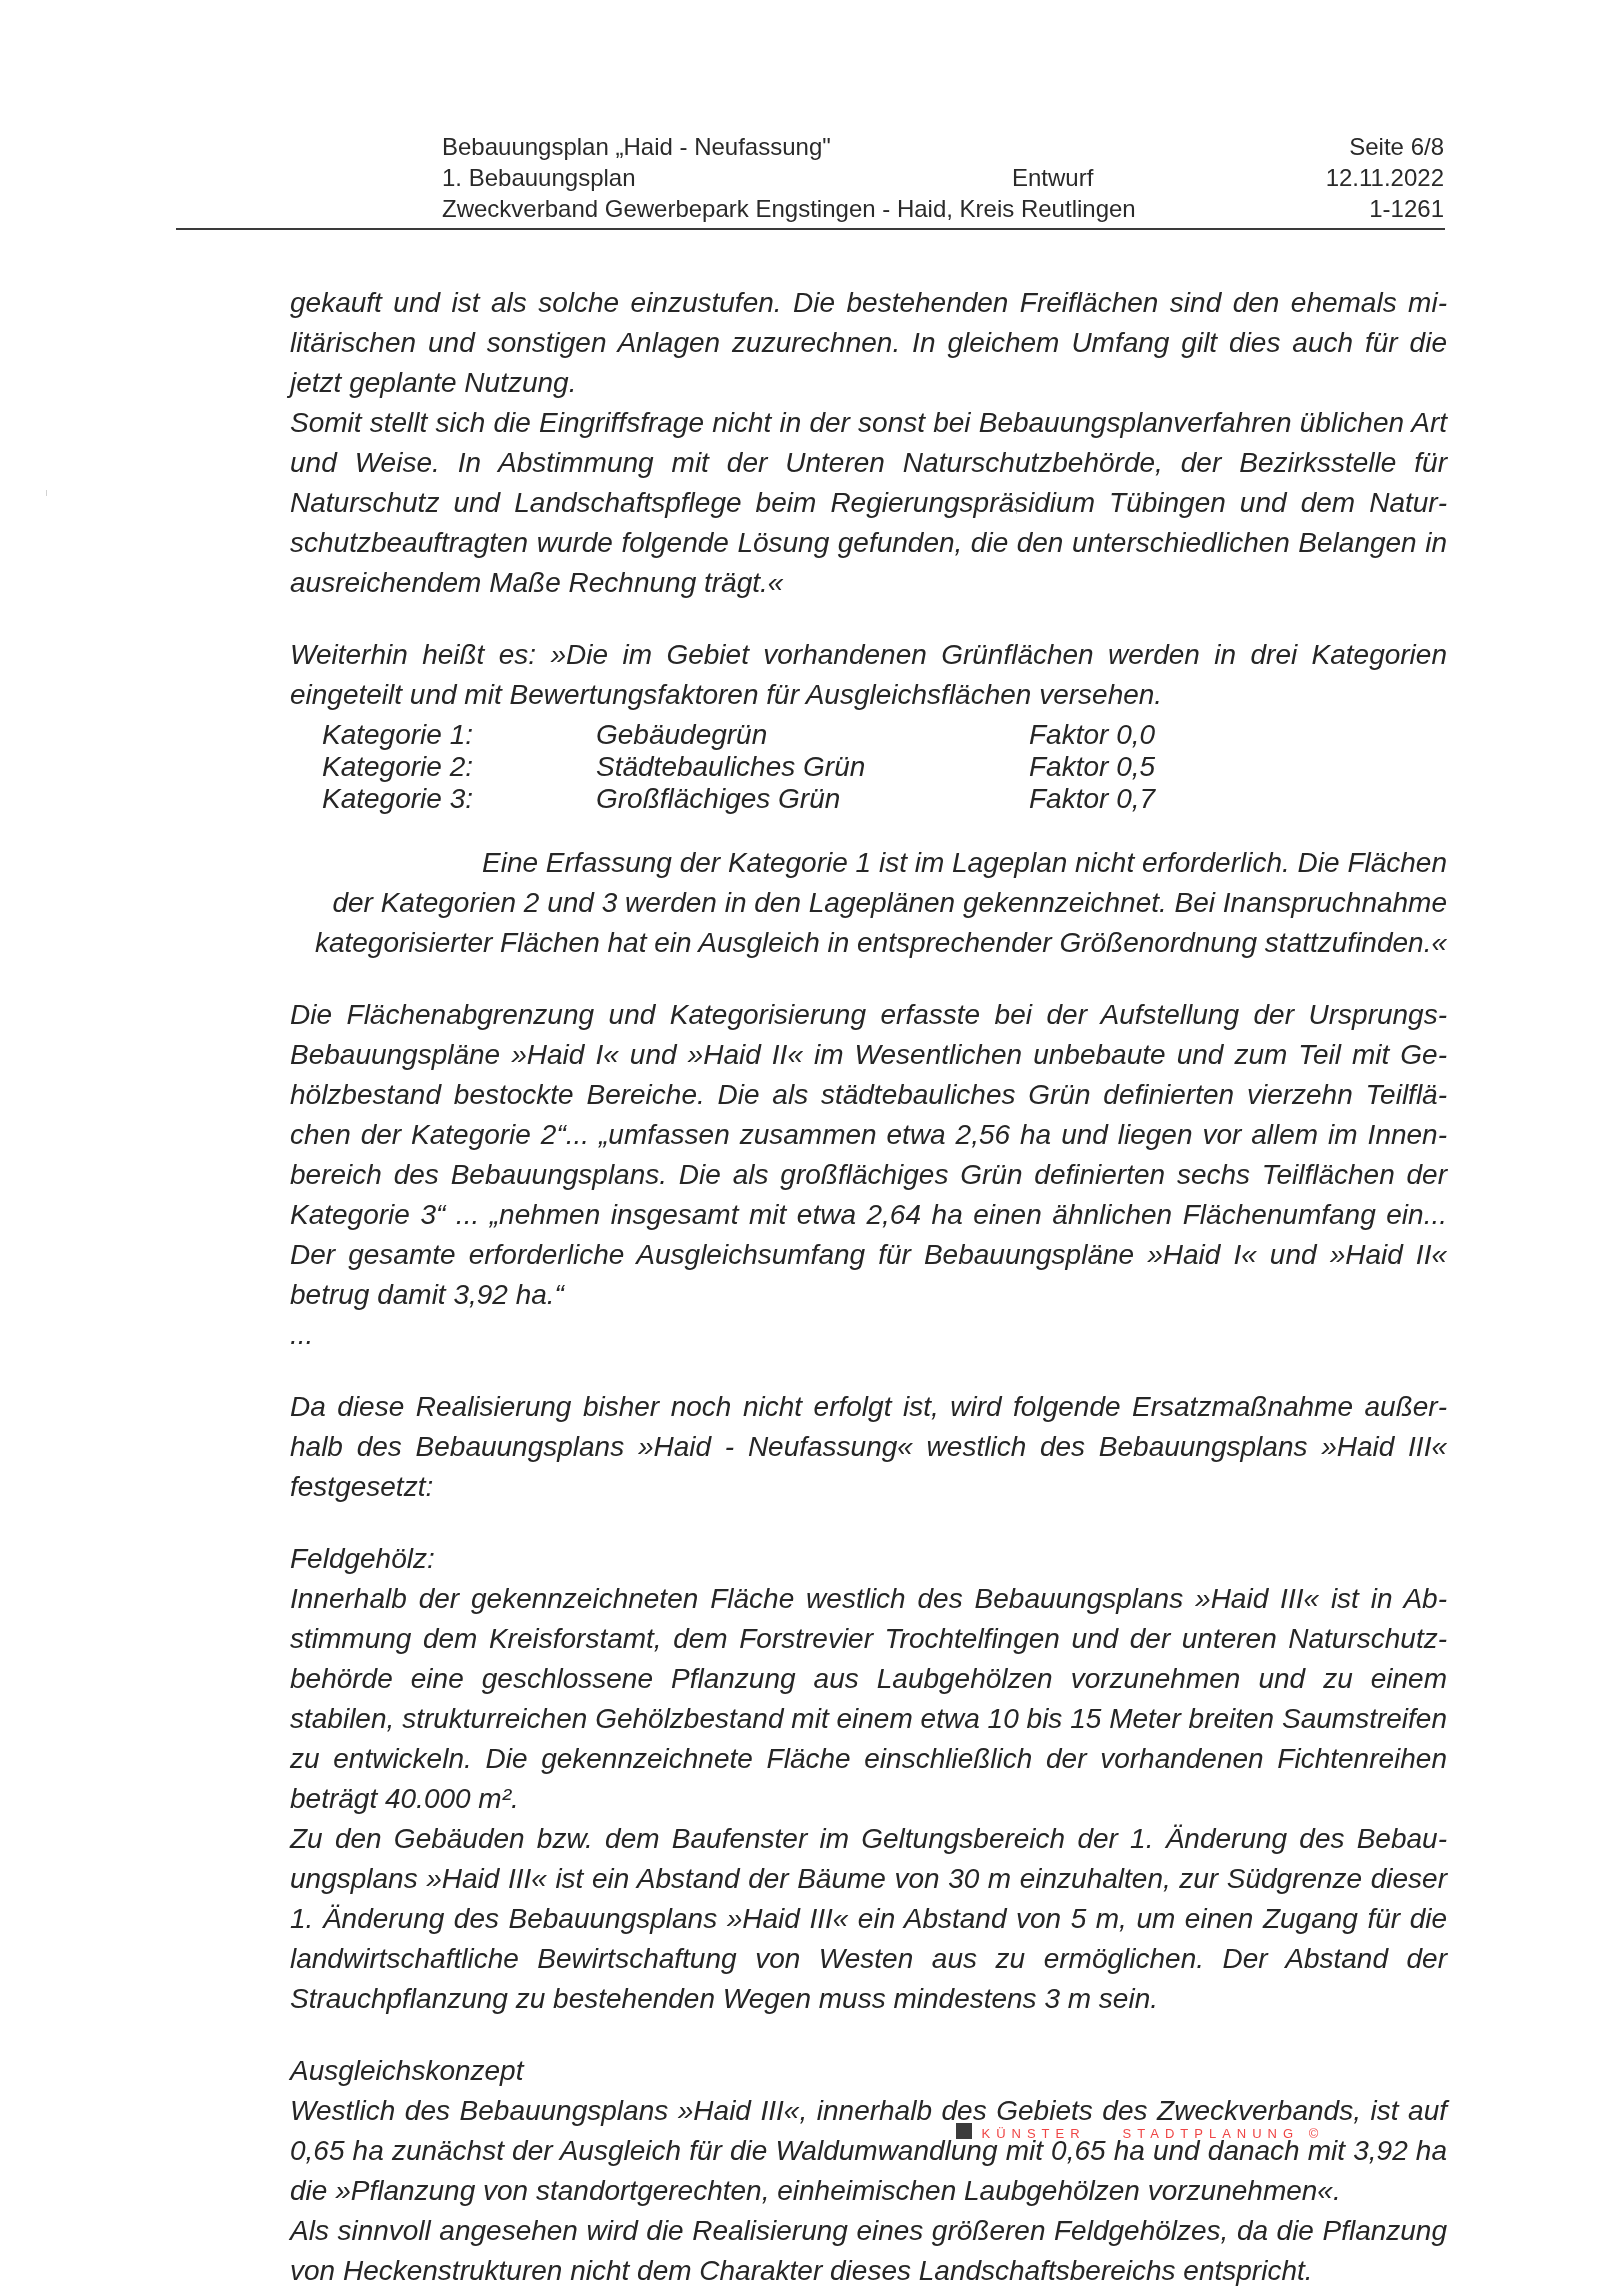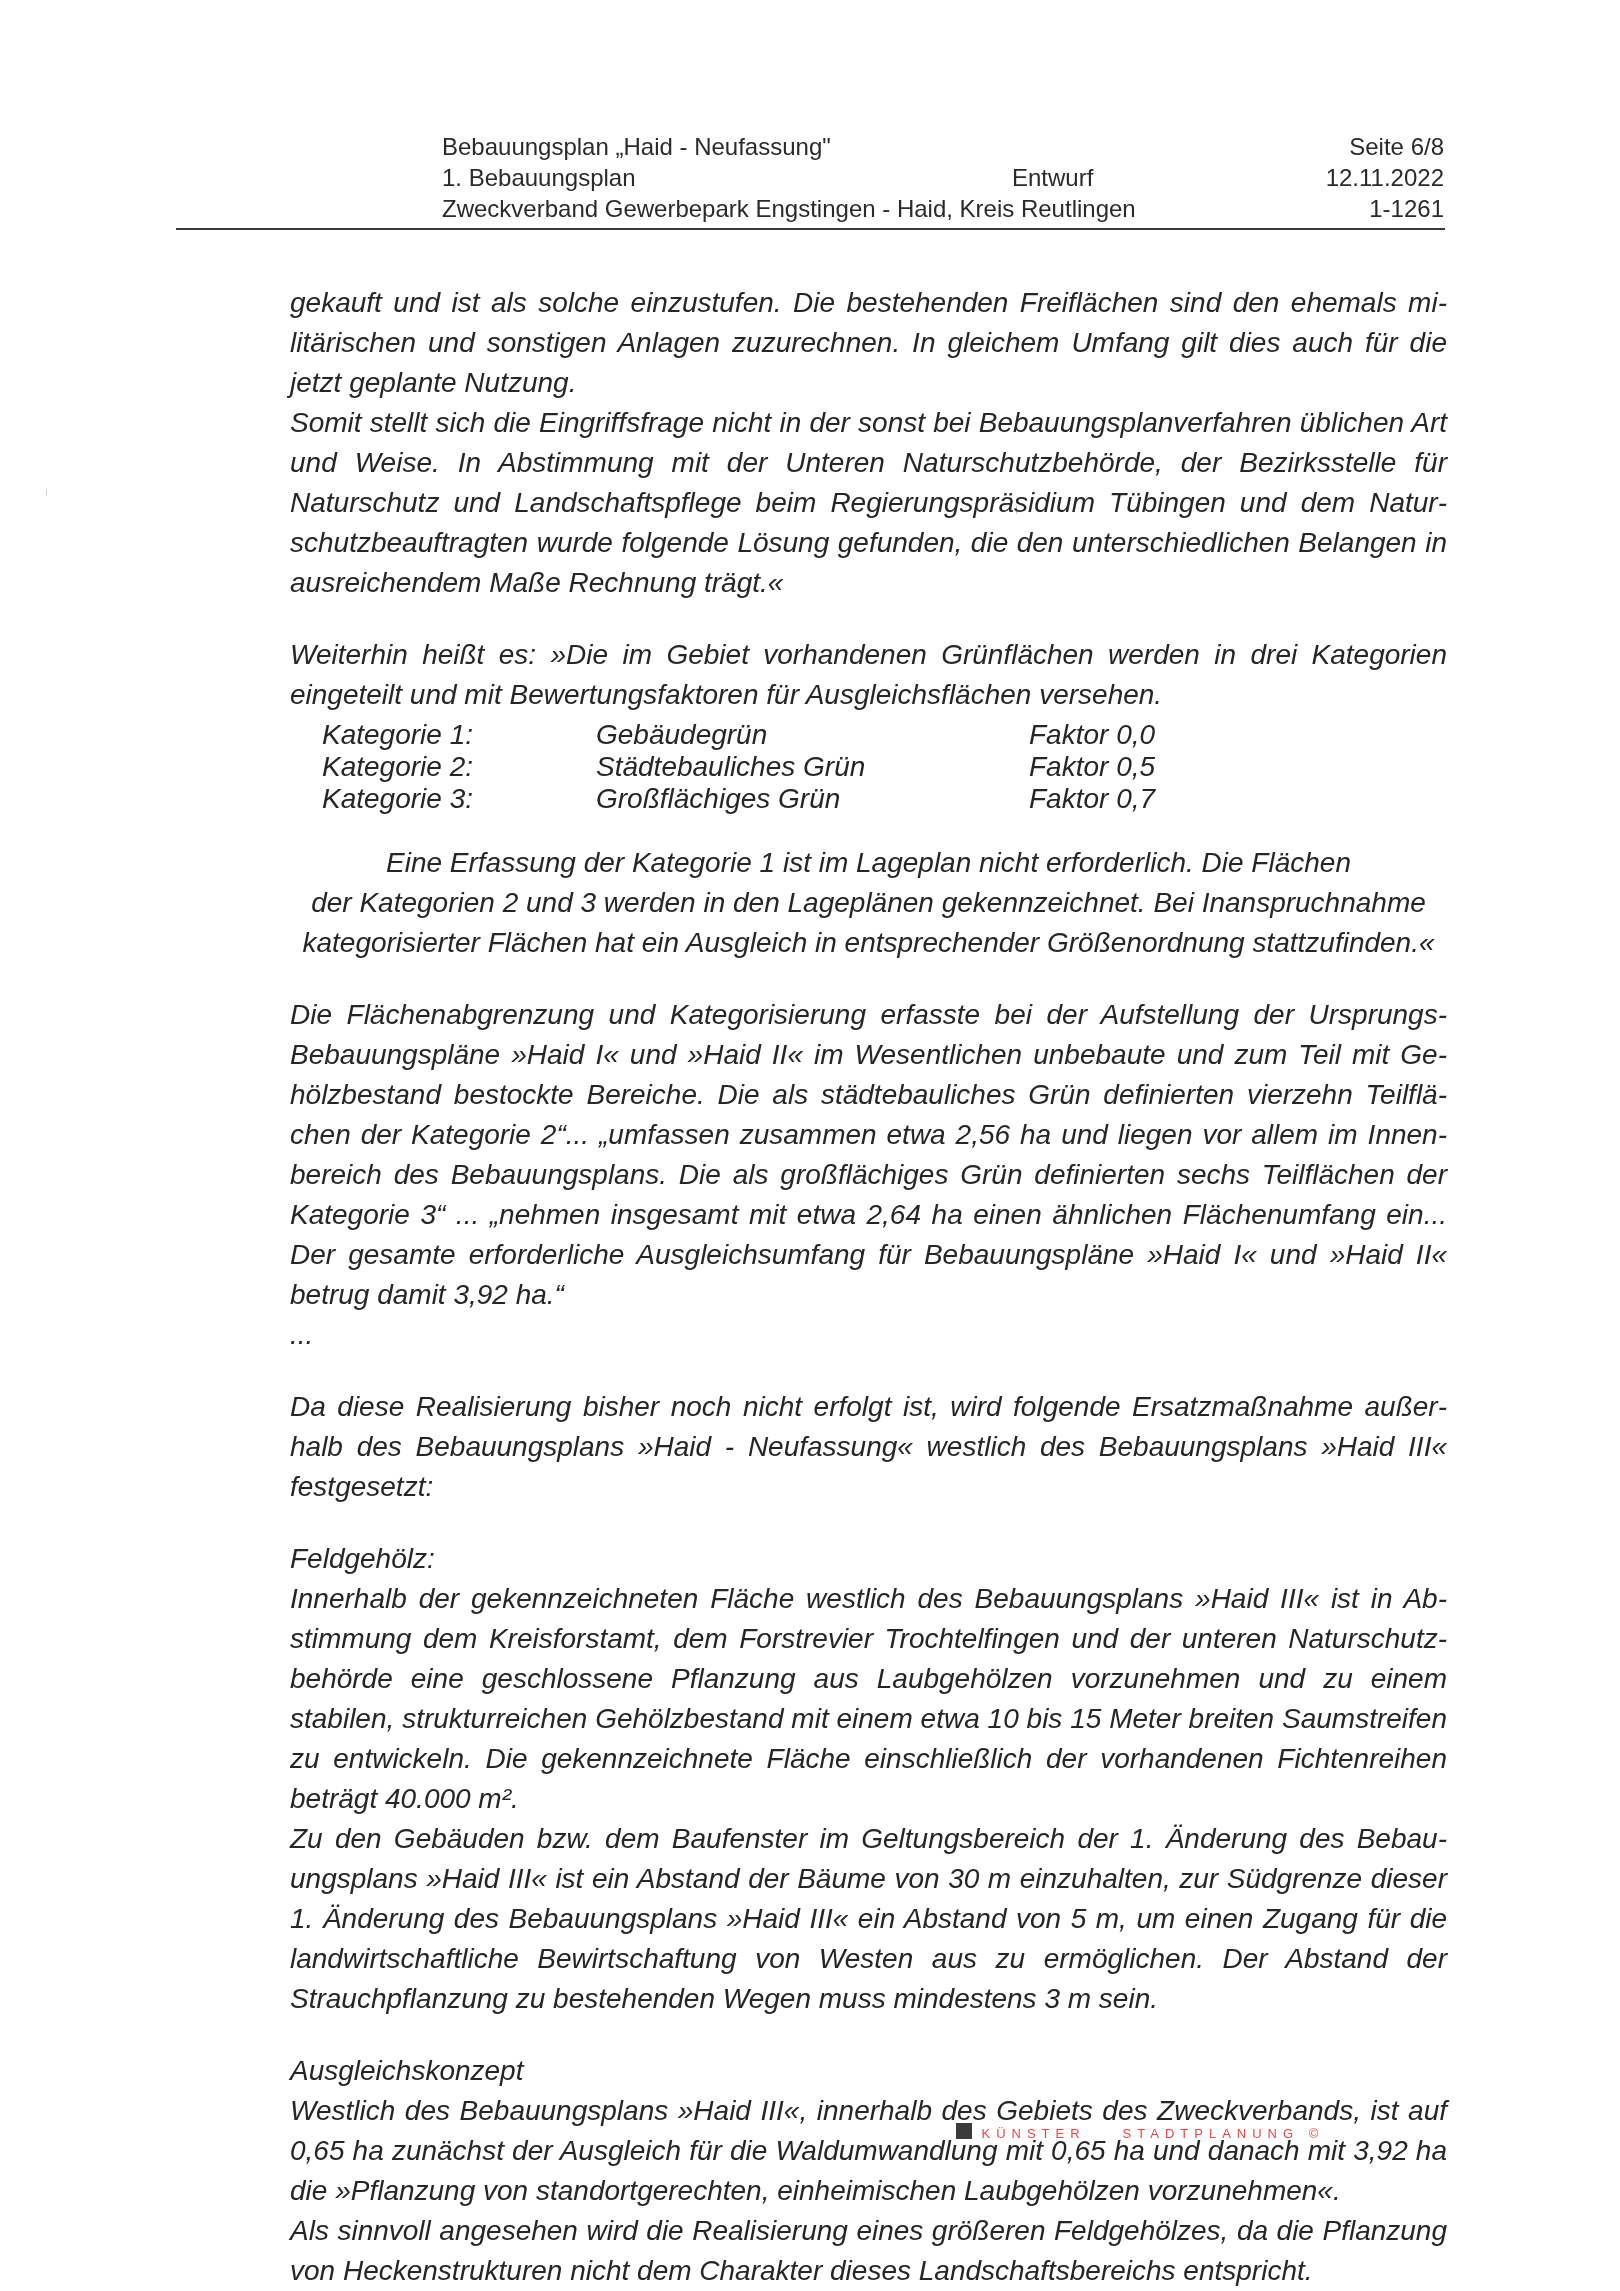--- a/index.html
+++ b/index.html
@@ -20,21 +20,21 @@
     position: absolute; left: 176px; top: 228px; width: 1269px; height: 0;
     border-top: 2.5px solid #3a3a3a;
   }
   .body {
     position: absolute; left: 290px; top: 283px; width: 1157px;
     font-size: 28px; line-height: 40px; font-style: italic;
     text-align: justify; color: #262626;
   }
   .body p { margin: 0; }
   .gap { height: 32px; }
-  .nojust { text-align: center; }
+  .nojust { text-align: right; }
   .cat-table { position: relative; margin-left: 32px; }
   .cat-row { position: relative; height: 32px; white-space: nowrap; }
   .cat-row span { position: absolute; top: 0; }
   .cat-row .k { left: 0; }
   .cat-row .n { left: 274px; }
   .cat-row .f { left: 707px; }
   .footer {
     position: absolute; left: 956px; top: 2123px; width: 490px;
     font-size: 13px; letter-spacing: 6px; color: #ef4444; white-space: nowrap;
     font-style: normal;

